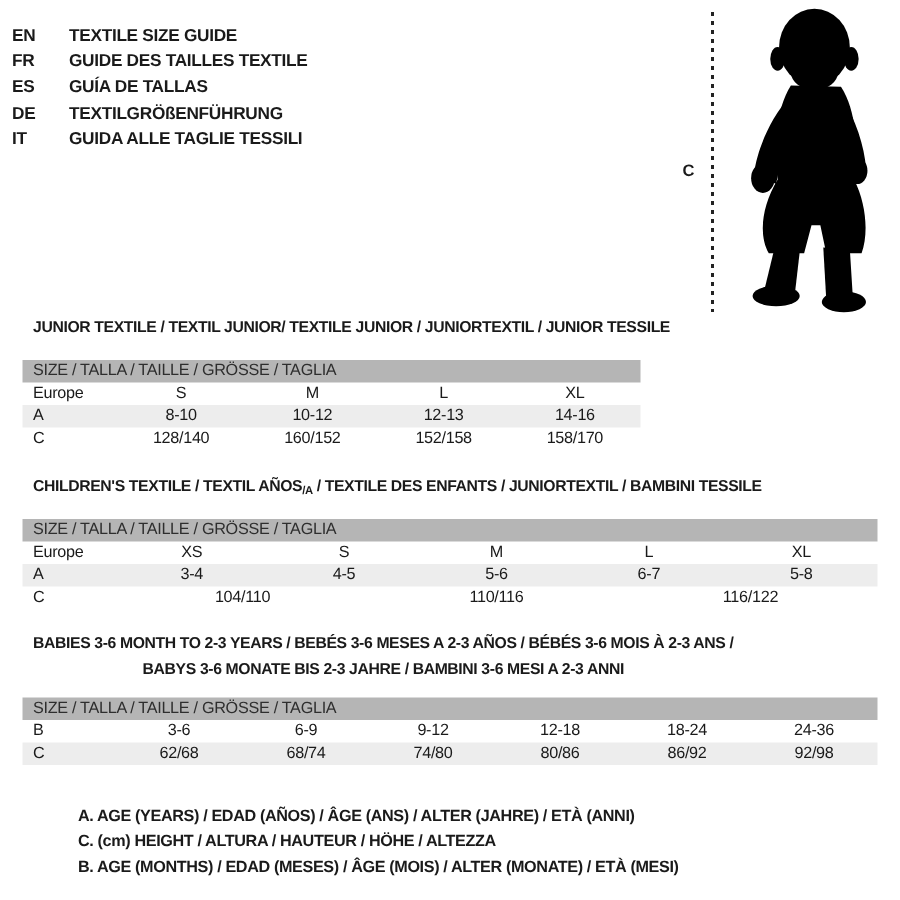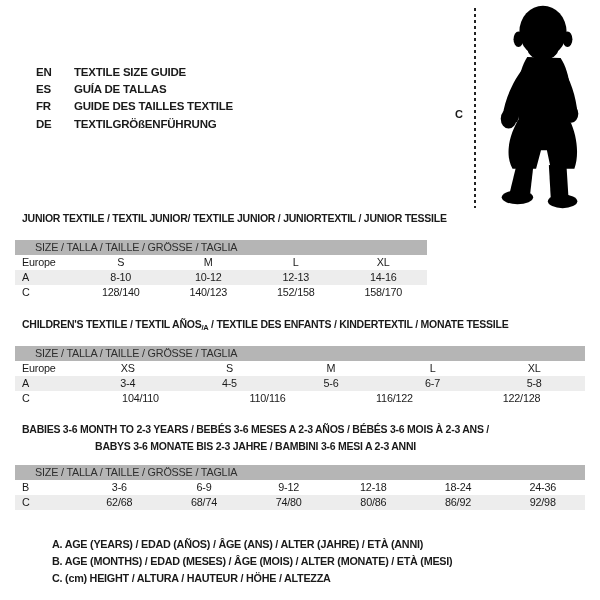--- a/index.html
+++ b/index.html
@@ -5,21 +5,21 @@
   * { box-sizing: border-box; margin: 0; padding: 0; }
   html, body { width: 600px; height: 600px; }
   body {
     position: relative;
     background: #ffffff;
     color: #1a1a1a;
     font-family: "Liberation Sans", sans-serif;
     overflow: hidden;
   }
   
-  .lang-block { position: absolute; left: 36px; top: 15px; margin-top: 48px; }
+  .lang-block { position: absolute; left: 8px; top: 15px; }
   .lang-row { display: flex; height: 17.4px; align-items: center; font-weight: bold; font-size: 11.5px; letter-spacing: -0.2px; }
   .lang-code { width: 38px; }
   .lang-title { white-space: nowrap; }
   
   .measure-line {
     position: absolute; left: 474px; top: 8px; width: 2px; height: 200px;
     background: repeating-linear-gradient(to bottom, #222 0px, #222 3px, transparent 3px, transparent 6px);
   }
   .c-label { position: absolute; left: 455px; top: 108px; font-weight: bold; font-size: 11px; }
   .toddler { position: absolute; left: 487px; top: 3px; }
@@ -32,49 +32,53 @@
   .title-2 { top: 318px; }
   .title-3 { top: 421px; line-height: 17px; }
   .sub { font-size: 7.5px; vertical-align: -2px; font-weight: bold; }
   
   .size-table { position: absolute; left: 15px; font-size: 10.8px; letter-spacing: -0.2px; }
   .t1 { top: 240px; width: 412px; }
   .t2 { top: 346px; width: 570px; }
   .t3 { top: 465px; width: 570px; }
   .bar {
     height: 15px; line-height: 15px; background: #b5b5b5; color: #2e2e2e;
-    padding-left: 20px; white-space: nowrap;
+    padding-left: 7px; white-space: nowrap;
   }
   .trow { display: flex; height: 15px; line-height: 15px; }
   .trow.shaded { background: #ededed; }
   .lbl { width: 62px; padding-left: 7px; }
   .cell { flex: 1; text-align: center; }
   
   .notes { position: absolute; left: 22px; top: 536px; margin-left: 30px; }
   .note-line { font-weight: bold; font-size: 10.8px; letter-spacing: -0.25px; line-height: 17.2px; white-space: nowrap; }
 </style>
 </head>
 <body>
 
 <div class="lang-block">
   <div class="lang-row">
     <span class="lang-code">EN</span>
     <span class="lang-title">TEXTILE SIZE GUIDE</span>
   </div>
   <div class="lang-row">
+    <span class="lang-code">FR</span>
+    <span class="lang-title">GUIDE DES TAILLES TEXTILE</span>
+  </div>
+  <div class="lang-row">
     <span class="lang-code">ES</span>
     <span class="lang-title">GUÍA DE TALLAS</span>
   </div>
   <div class="lang-row">
-    <span class="lang-code">FR</span>
-    <span class="lang-title">GUIDE DES TAILLES TEXTILE</span>
+    <span class="lang-code">DE</span>
+    <span class="lang-title">TEXTILGRÖßENFÜHRUNG</span>
   </div>
   <div class="lang-row">
-    <span class="lang-code">DE</span>
-    <span class="lang-title">TEXTILGRÖßENFÜHRUNG</span>
+    <span class="lang-code">IT</span>
+    <span class="lang-title">GUIDA ALLE TAGLIE TESSILI</span>
   </div>
 </div>
 
 <div class="measure-line"></div>
 <span class="c-label">C</span>
 <svg class="toddler" width="108" height="208" viewBox="0 0 110 210" xmlns="http://www.w3.org/2000/svg">
   <g fill="#000000">
     <ellipse cx="57" cy="28" rx="24" ry="26"></ellipse>
     <ellipse cx="32" cy="36" rx="5" ry="8"></ellipse>
     <ellipse cx="82" cy="36" rx="5" ry="8"></ellipse>
@@ -105,28 +109,28 @@
   <div class="trow shaded">
     <span class="lbl">A</span>
     <span class="cell">8-10</span>
     <span class="cell">10-12</span>
     <span class="cell">12-13</span>
     <span class="cell">14-16</span>
   </div>
   <div class="trow">
     <span class="lbl">C</span>
     <span class="cell">128/140</span>
-    <span class="cell">140/123</span>
+    <span class="cell">160/152</span>
     <span class="cell">152/158</span>
     <span class="cell">158/170</span>
   </div>
 </div>
 
 <div class="tbl-title title-2">
-  <span>CHILDREN'S TEXTILE / TEXTIL AÑOS</span><span class="sub">/A</span><span> / TEXTILE DES ENFANTS / KINDERTEXTIL / MONATE TESSILE</span>
+  <span>CHILDREN'S TEXTILE / TEXTIL AÑOS</span><span class="sub">/A</span><span> / TEXTILE DES ENFANTS / JUNIORTEXTIL / BAMBINI TESSILE</span>
 </div>
 <div class="size-table t2">
   <div class="bar">SIZE / TALLA / TAILLE / GRÖSSE / TAGLIA</div>
   <div class="trow">
     <span class="lbl">Europe</span>
     <span class="cell">XS</span>
     <span class="cell">S</span>
     <span class="cell">M</span>
     <span class="cell">L</span>
     <span class="cell">XL</span>
@@ -137,21 +141,20 @@
     <span class="cell">4-5</span>
     <span class="cell">5-6</span>
     <span class="cell">6-7</span>
     <span class="cell">5-8</span>
   </div>
   <div class="trow">
     <span class="lbl">C</span>
     <span class="cell">104/110</span>
     <span class="cell">110/116</span>
     <span class="cell">116/122</span>
-    <span class="cell">122/128</span>
   </div>
 </div>
 
 <div class="tbl-title title-3">
   <div>BABIES 3-6 MONTH TO 2-3 YEARS / BEBÉS 3-6 MESES A 2-3 AÑOS / BÉBÉS 3-6 MOIS À 2-3 ANS /</div>
   <div>BABYS 3-6 MONATE BIS 2-3 JAHRE / BAMBINI 3-6 MESI A 2-3 ANNI</div>
 </div>
 <div class="size-table t3">
   <div class="bar">SIZE / TALLA / TAILLE / GRÖSSE / TAGLIA</div>
   <div class="trow">
@@ -169,15 +172,15 @@
     <span class="cell">68/74</span>
     <span class="cell">74/80</span>
     <span class="cell">80/86</span>
     <span class="cell">86/92</span>
     <span class="cell">92/98</span>
   </div>
 </div>
 
 <div class="notes">
   <div class="note-line">A. AGE (YEARS) / EDAD (AÑOS) / ÂGE (ANS) / ALTER (JAHRE) / ETÀ (ANNI)</div>
+  <div class="note-line">C. (cm) HEIGHT / ALTURA / HAUTEUR / HÖHE / ALTEZZA</div>
   <div class="note-line">B. AGE (MONTHS) / EDAD (MESES) / ÂGE (MOIS) / ALTER (MONATE) / ETÀ (MESI)</div>
-  <div class="note-line">C. (cm) HEIGHT / ALTURA / HAUTEUR / HÖHE / ALTEZZA</div>
 </div>
 
 </body></html>

